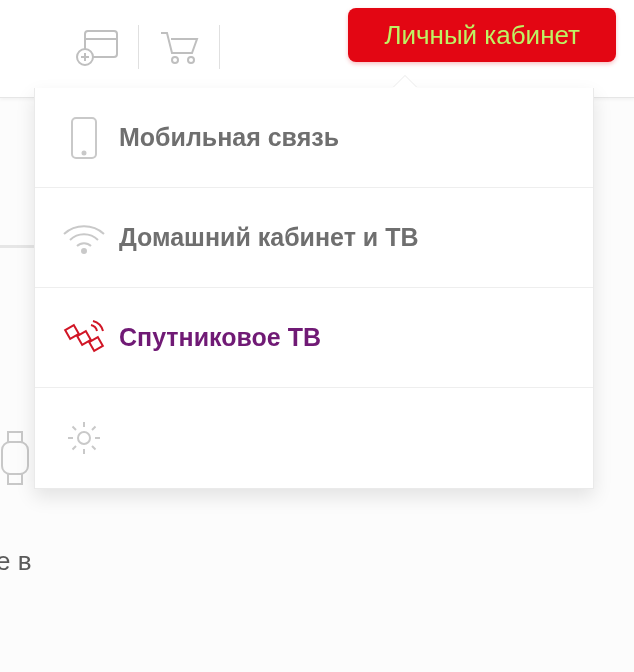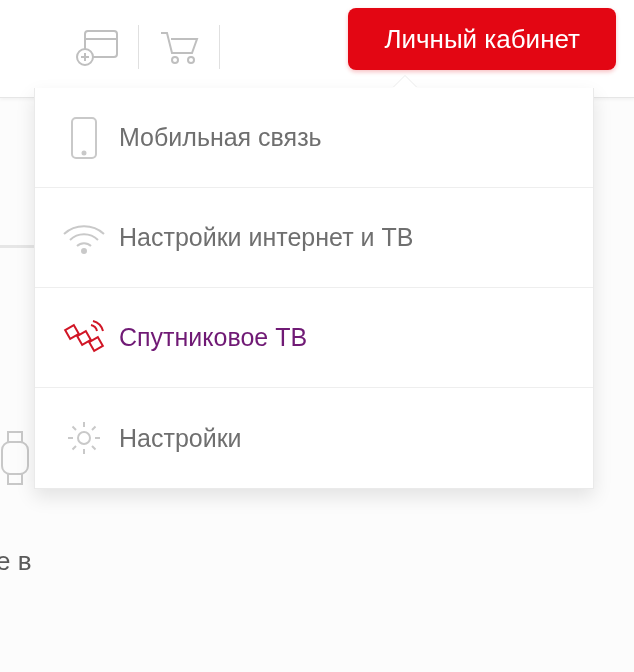--- a/index.html
+++ b/index.html
@@ -25,23 +25,23 @@
   .top-icon {
     width:60px; height:50px; display:flex; align-items:center; justify-content:center;
     color:#bfbfbf;
   }
   .top-divider {
     width:1px; height:44px; background:#e0e0e0; margin:0 10px;
   }
 
   .account-btn {
     position:absolute; top:8px; right:18px;
-    height:62px; padding:0 36px;
+    height:54px; padding:0 36px;
     background:#e30613;
-    color:#ffffff;
+    color:#bef264;
     font-size:26px;
     border-radius:8px;
     display:flex; align-items:center; justify-content:center;
     cursor:pointer;
     box-shadow:0 2px 4px rgba(227,6,19,0.25);
   }
 
   
   .dropdown {
     position:absolute; top:88px; left:34px; width:560px;
@@ -68,21 +68,21 @@
     cursor:pointer;
   }
   .menu-item:last-child { border-bottom:none; }
   .menu-icon {
     width:70px; display:flex; justify-content:center; align-items:center;
     color:#c9c9c9;
   }
   .menu-label {
     font-size:25px;
     color:#6f6f6f;
-    font-weight:400;
+    font-weight:700;
   }
   .menu-item.active .menu-label { color:#701a75; }
   .menu-item.active .menu-icon  { color:#d11626; }
 
   
   .bg-band { position:absolute; left:0; top:245px; width:34px; height:3px; background:#e6e6e6; }
   .bg-text { position:absolute; left:-4px; top:546px; font-size:26px; color:#5a5a5a; }
   .bg-icon-peek { position:absolute; left:-4px; top:430px; color:#c8c8c8; }
 
   svg { display:block; }
@@ -140,21 +140,21 @@
 
     <div class="menu-item">
       <div class="menu-icon">
         <svg width="48" height="36" viewBox="0 0 48 36" fill="none" stroke="currentColor" stroke-width="2">
           <path d="M4 14 a30 30 0 0 1 40 0"></path>
           <path d="M10 20 a20 20 0 0 1 28 0"></path>
           <path d="M17 26 a10 10 0 0 1 14 0"></path>
           <circle cx="24" cy="31" r="2" fill="currentColor"></circle>
         </svg>
       </div>
-      <span class="menu-label">Настройки интернет и ТВ</span>
+      <span class="menu-label">Домашний кабинет и ТВ</span>
     </div>
 
     <div class="menu-item active">
       <div class="menu-icon">
         <svg width="46" height="46" viewBox="0 0 46 46" fill="none" stroke="currentColor" stroke-width="2">
           <rect x="6" y="12" width="10" height="10" transform="rotate(-30 11 17)"></rect>
           <rect x="30" y="24" width="10" height="10" transform="rotate(-30 35 29)"></rect>
           <rect x="18" y="18" width="10" height="10" transform="rotate(-30 23 23)"></rect>
           <path d="M30 10 a8 8 0 0 1 6 6"></path>
           <path d="M32 6 a14 14 0 0 1 10 10"></path>
@@ -164,18 +164,17 @@
     </div>
 
 
     <div class="menu-item">
       <div class="menu-icon">
         <svg width="40" height="40" viewBox="0 0 40 40" fill="none" stroke="currentColor" stroke-width="2">
           <circle cx="20" cy="20" r="6"></circle>
           <path d="M20 4 v5 M20 31 v5 M4 20 h5 M31 20 h5 M8.5 8.5 l3.5 3.5 M28 28 l3.5 3.5 M31.5 8.5 l-3.5 3.5 M12 28 l-3.5 3.5"></path>
         </svg>
       </div>
-      <span class="menu-label">Настройки</span>
     </div>
 
   </div>
 
 </div>
 
 </body></html>

